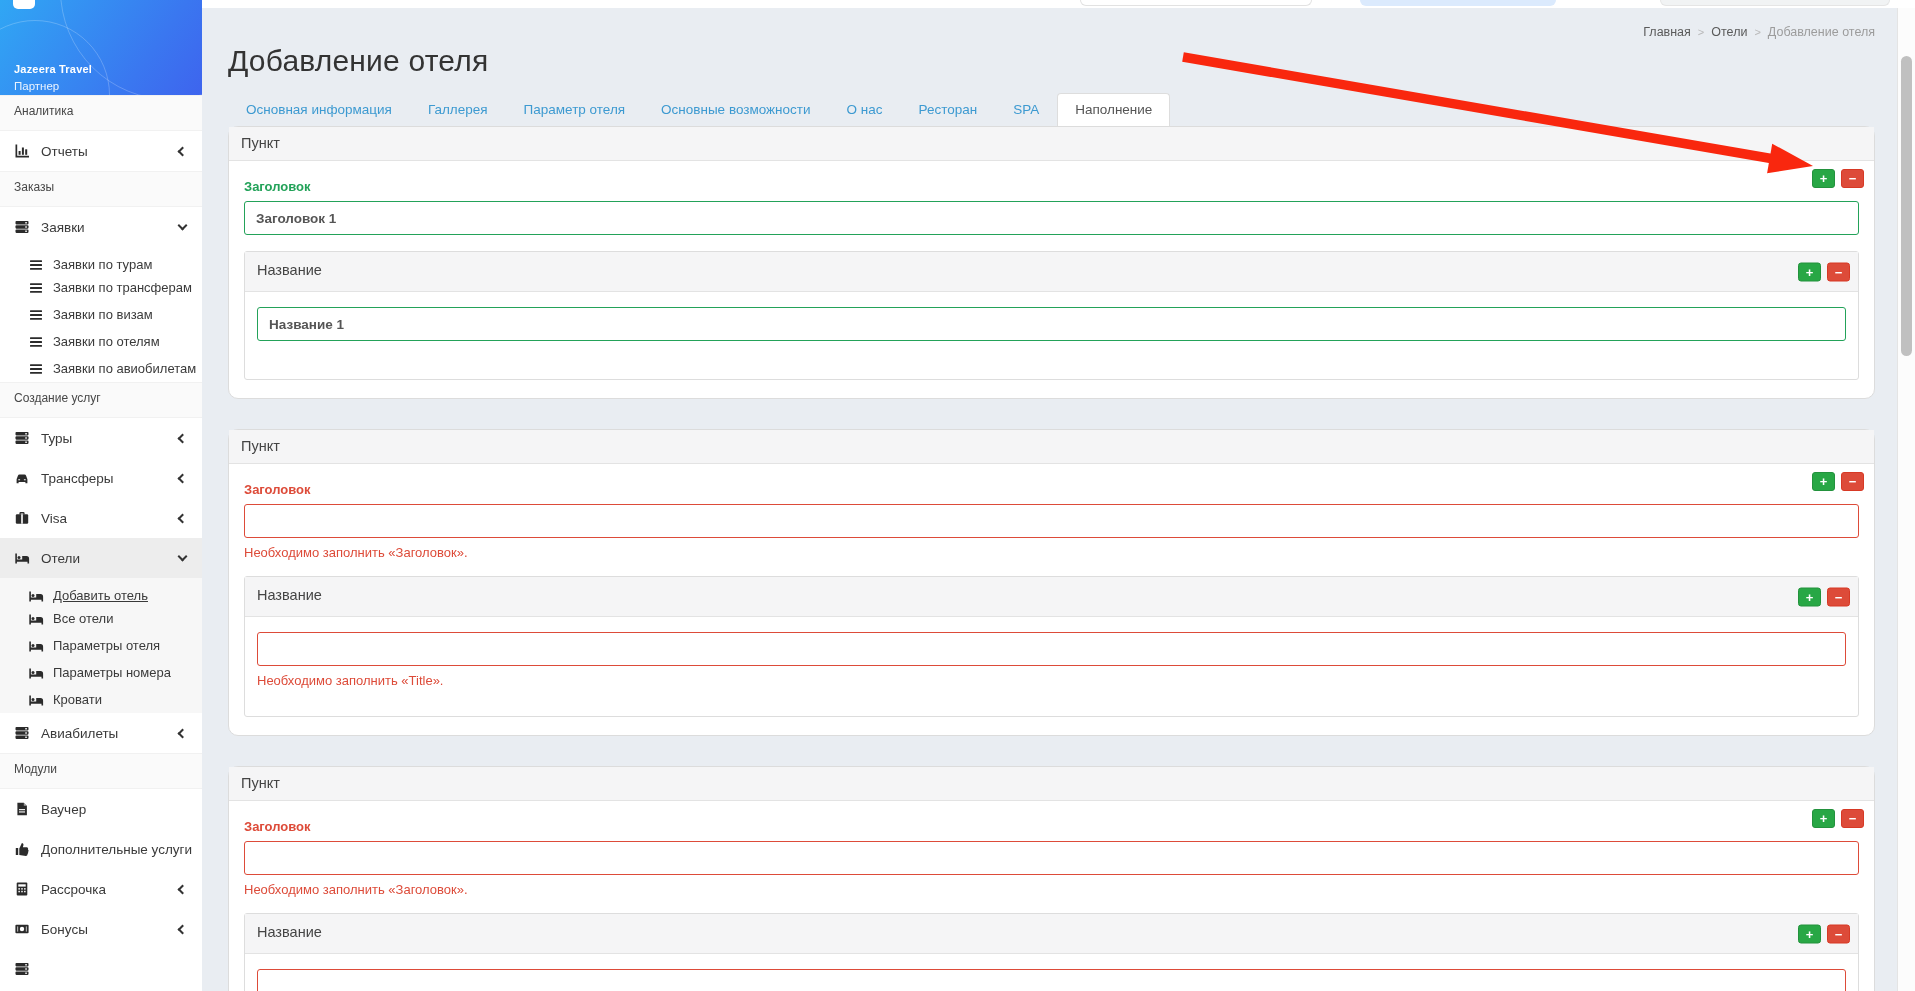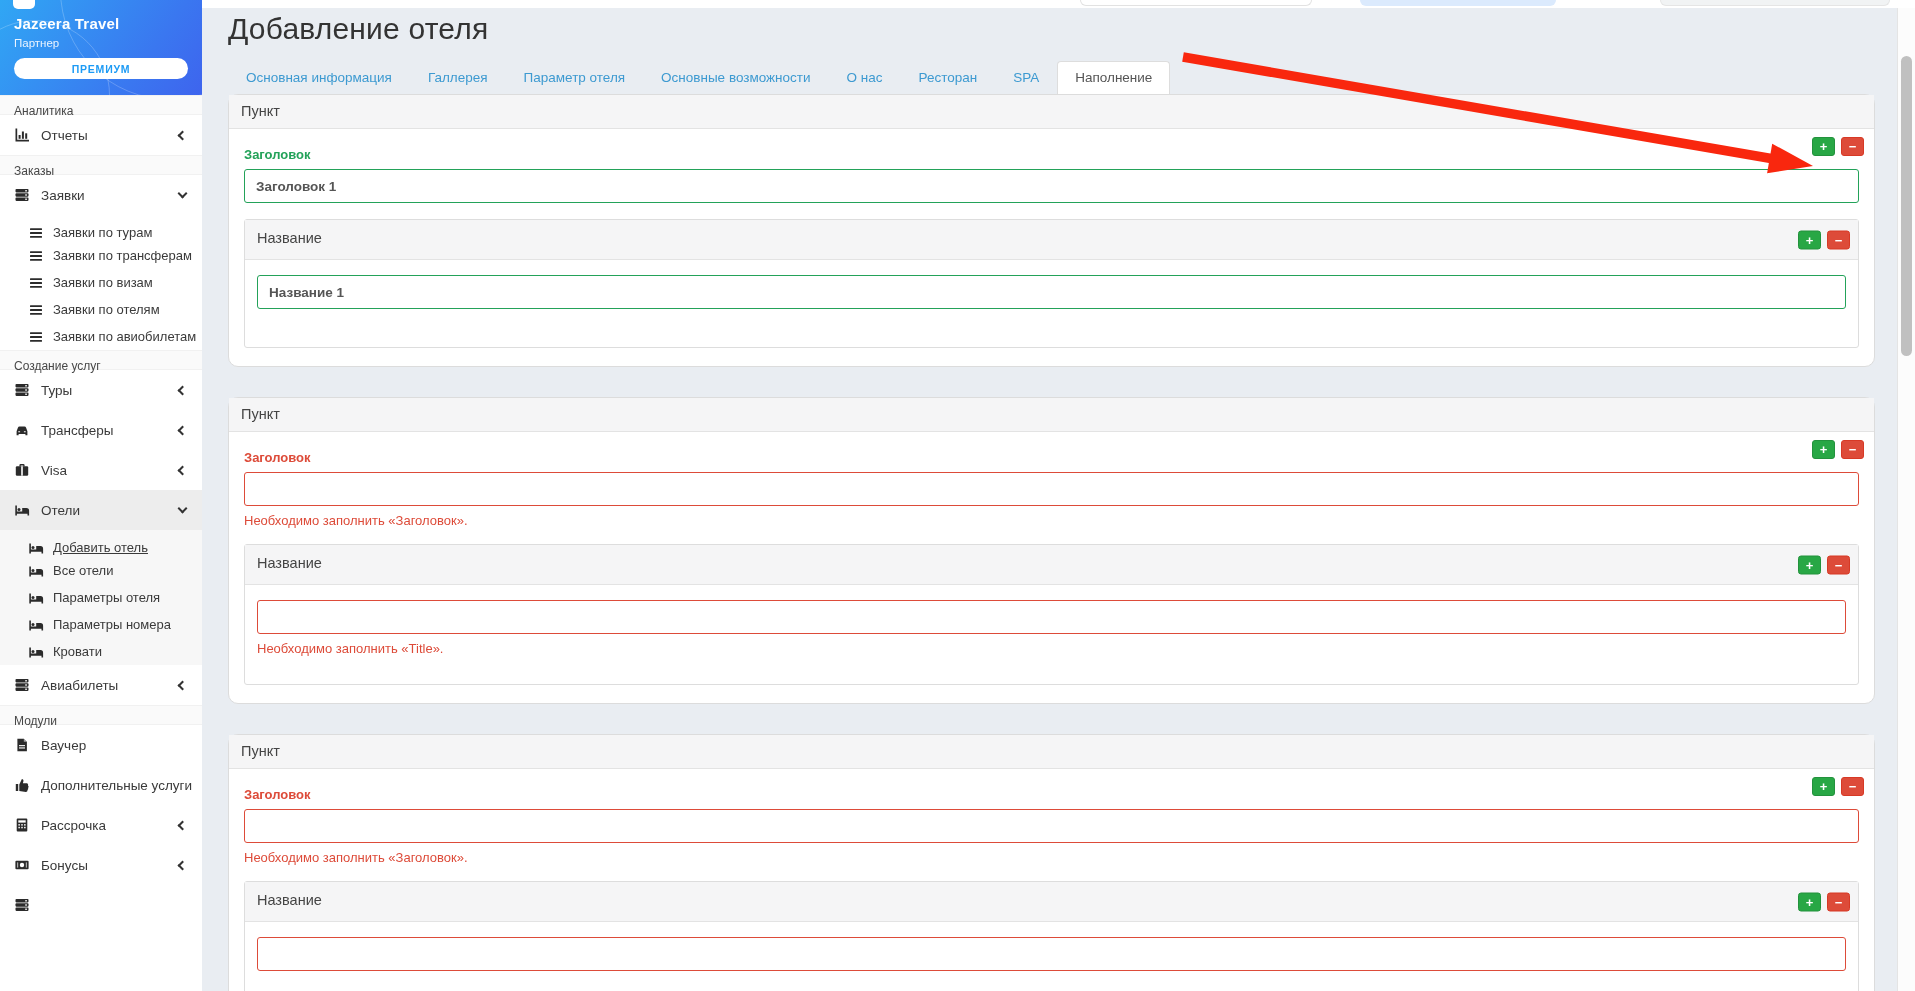--- a/index.html
+++ b/index.html
@@ -12,26 +12,26 @@
   .pill.p2 { left:1160px; width:196px; background:#dbeafd; }
   .pill.p3 { left:1460px; width:230px; background:#f1f3f4; border:1px solid #e5e5e5; border-top:none; }
 
   
   .sidebar { position:absolute; left:0; top:0; width:202px; height:991px; background:#fff; z-index:6; overflow:hidden; }
   .brand { position:relative; height:95px; background:linear-gradient(125deg,#30a7f4 0%,#3a77f0 70%,#3e64ee 100%); overflow:hidden; padding:15px 14px 0; }
   .brand .circ { position:absolute; border:1px solid rgba(255,255,255,.22); border-radius:50%; }
   .brand .c1 { width:150px; height:150px; left:-40px; top:20px; }
   .brand .c2 { width:220px; height:220px; left:60px; top:-120px; }
   .brand-logo { position:absolute; top:0; left:13px; width:22px; height:9px; background:#fff; border-radius:0 0 5px 5px; }
-  .brand-title { color:#fff; font-size:15px; font-weight:bold; letter-spacing:.2px; position:relative; }
+  .brand-title { color:#fff; font-size:11px; font-weight:bold; letter-spacing:.2px; position:relative;margin-top:48px; }
   .brand-sub { color:#eaf4ff; font-size:11.5px; margin-top:5px; position:relative; }
   .brand-badge { display:block; margin:9px 0 0; background:#fff; color:#1d9bf5; text-align:center; padding:5px 0 4px; border-radius:13px; font-size:10.5px; font-weight:bold; letter-spacing:.8px; position:relative; cursor:pointer; }
 
   .menu { }
-  .sec { height:20px; line-height:30px; padding:0 14px; font-size:12px; color:#474747; background:#fafafa; border-top:1px solid #f1f1f1; border-bottom:1px solid #f1f1f1; }
+  .sec { height:36px; line-height:30px; padding:0 14px; font-size:12px; color:#474747; background:#fafafa; border-top:1px solid #f1f1f1; border-bottom:1px solid #f1f1f1; }
   .mi { height:40px; display:flex; align-items:center; padding:0 16px 0 14px; font-size:13.5px; color:#3a3a3a; position:relative; cursor:pointer; }
   .mi.active { background:#ededed; }
   .smi { height:27px; display:flex; align-items:center; padding:0 16px 0 28px; font-size:13px; color:#3a3a3a; cursor:pointer; }
   .smi.gray { background:#f7f7f7; }
   .icn { width:16px; height:16px; margin-right:11px; flex:0 0 16px; display:inline-block; }
   .icn svg { width:16px; height:16px; display:block; fill:#2b2b2b; }
   .smi .icn { width:15px; height:15px; flex-basis:15px; margin-right:10px; }
   .mi .lbl, .smi .lbl { white-space:nowrap; }
   .smi.active .lbl { text-decoration:underline; }
   .chev { margin-left:auto; width:7px; height:7px; border-left:2px solid #333; border-bottom:2px solid #333; display:inline-block; }
@@ -339,20 +339,21 @@
             <rect x="11.3" y="7.25" width="1.5" height="1.5" fill="#fff"></rect>
             <rect x="11.3" y="11.5" width="1.5" height="1.5" fill="#fff"></rect>
           </svg>
         </span>
         <span class="lbl"></span>
       </div>
     </nav>
 </aside>
 
 <main class="content">
+  <div class="breadcrumb" id="breadcrumb"><span class="bc">Главная</span><span class="sep">&gt;</span><span class="bc">Отели</span><span class="sep">&gt;</span><span class="bc muted">Добавление отеля</span></div>
   <h1 class="page-title">Добавление отеля</h1>
   <div class="tabs" id="tabs">
       <div class="tab">Основная информация</div>
       <div class="tab">Галлерея</div>
       <div class="tab">Параметр отеля</div>
       <div class="tab">Основные возможности</div>
       <div class="tab">О нас</div>
       <div class="tab">Ресторан</div>
       <div class="tab">SPA</div>
       <div class="tab active">Наполнение</div>

